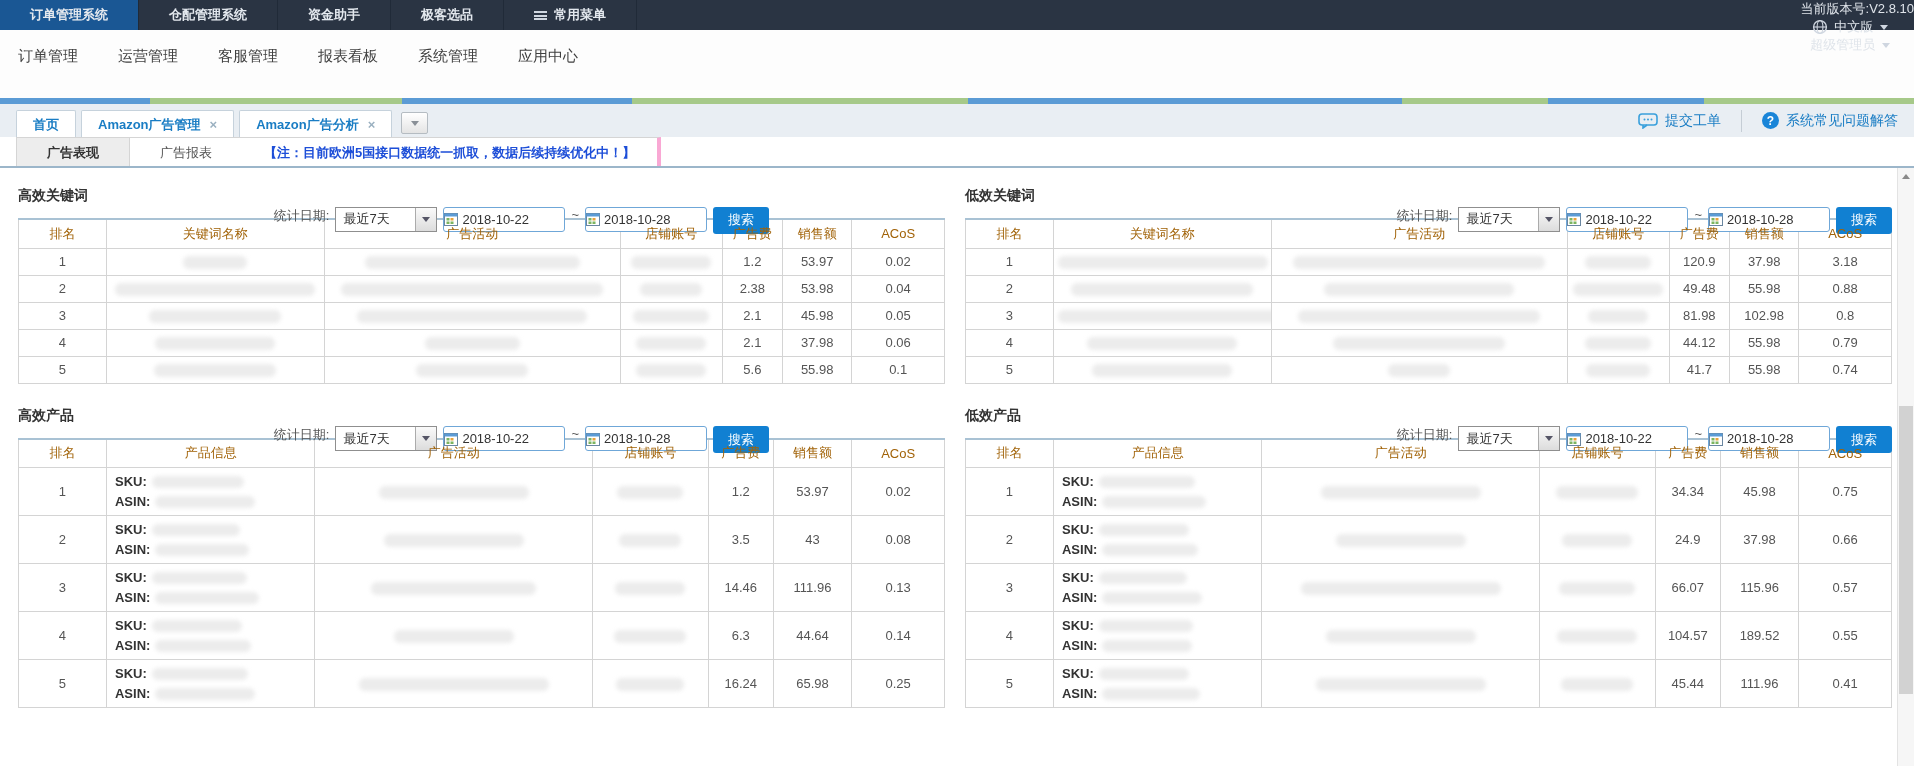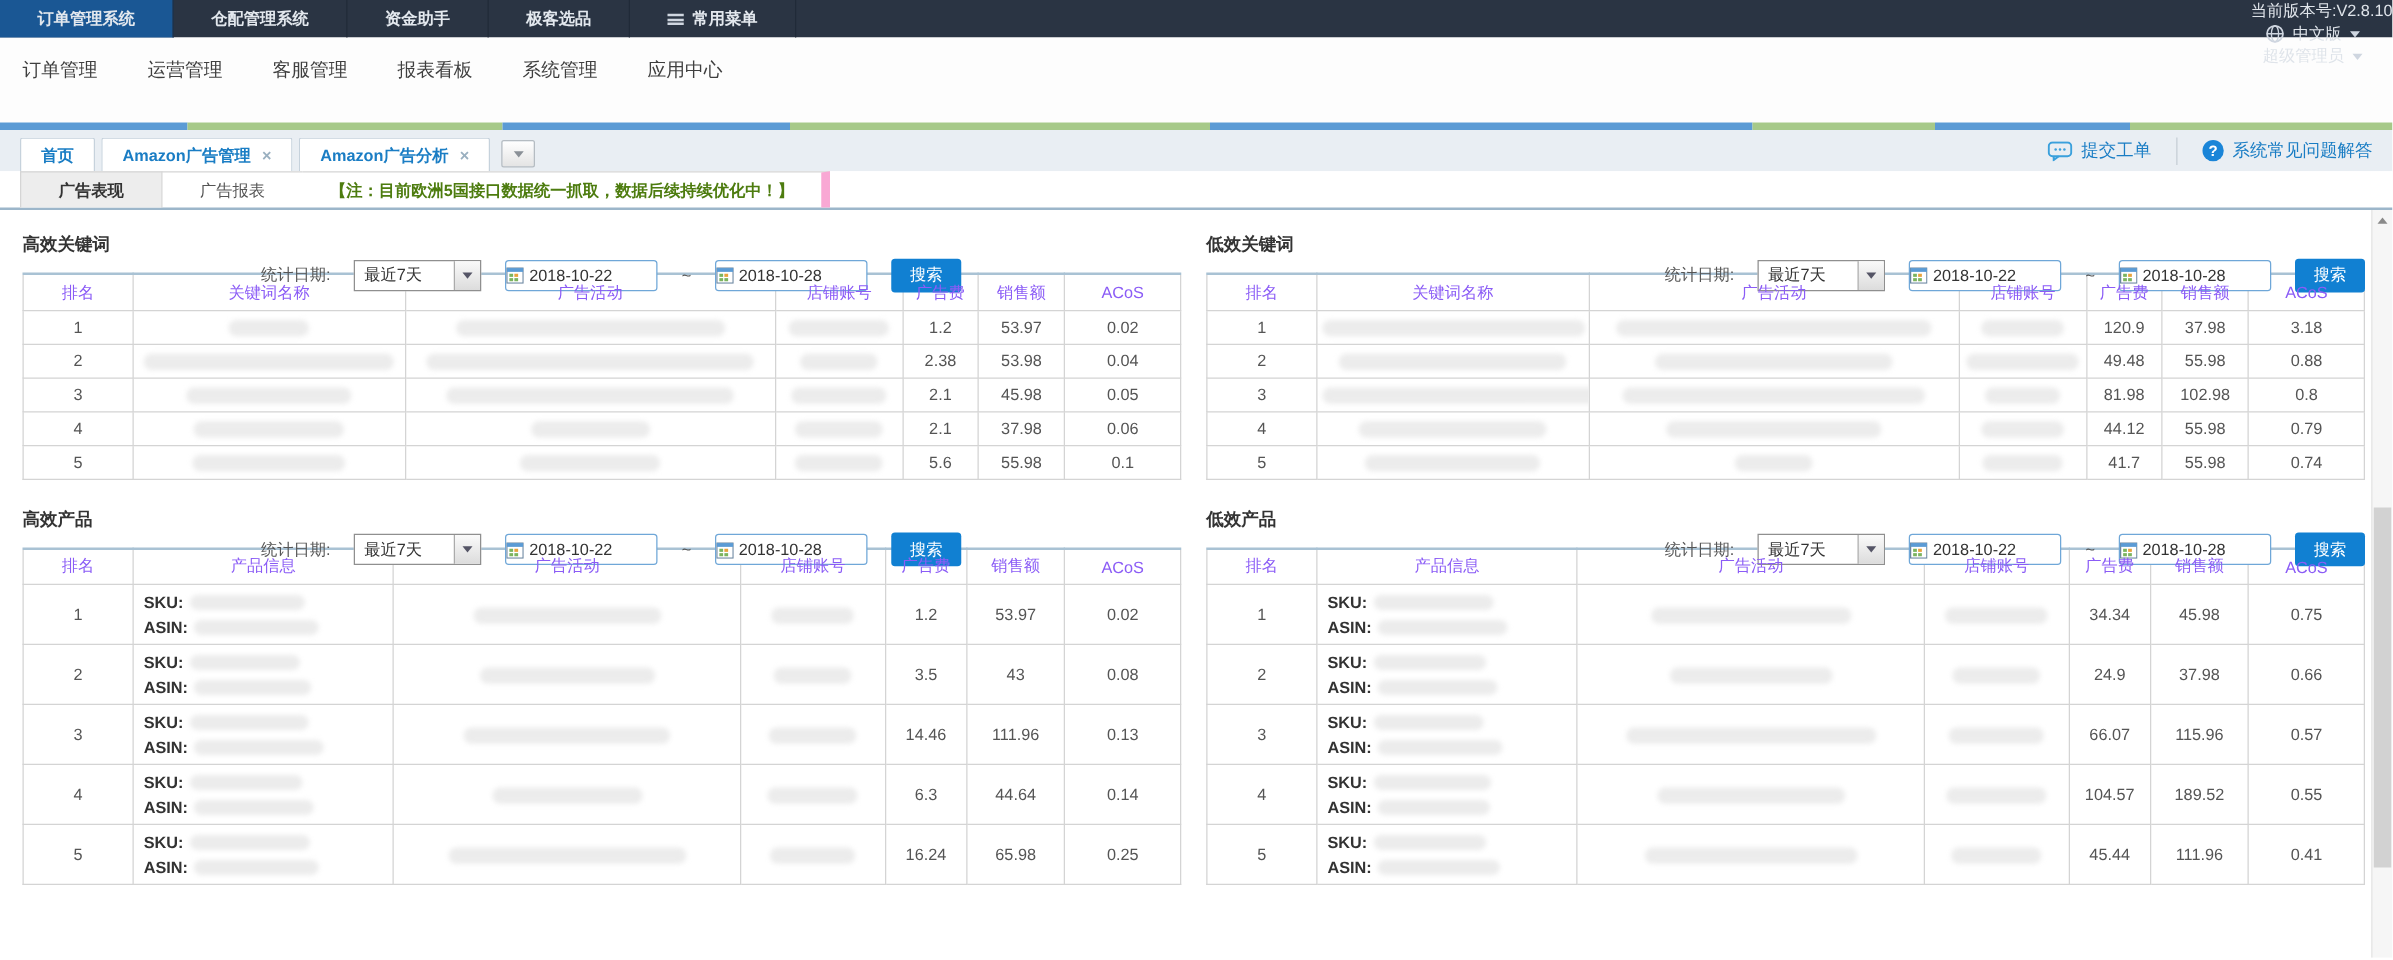--- a/index.html
+++ b/index.html
@@ -45,46 +45,46 @@
   .qmark { width:17px; height:17px; border-radius:50%; background:#1a85d8; color:#fff; font-size:12px;
     font-weight:bold; display:flex; align-items:center; justify-content:center; }
 
   
   .content { position:relative; height:669px; background:#fff; }
   .subtabs { display:flex; height:31px; border-bottom:2px solid #9cb6ca; margin:0 0 0 0; padding-left:16px; }
   .subtab { padding:0 30px; line-height:29px; border:1px solid #d5d5d5; border-bottom:none; border-right:none;
     font-size:13px; color:#555; cursor:pointer; }
   .subtab.active { background:#ededed; font-weight:bold; color:#333; }
   .subtab:last-of-type { border-right:1px solid #d5d5d5; }
-  .notice { line-height:29px; border-right:7px solid #f9a8d4; border-top:1px solid #d5d5d5;
-    padding:0 22px; color:#4d7c0f; font-size:13px; font-weight:bold; }
+  .notice { line-height:29px; border-right:4px solid #f9a8d4; border-top:1px solid #d5d5d5;
+    padding:0 22px; color:#1d4ed8; font-size:13px; font-weight:bold; }
 
   .scroll-region { position:relative; height:598px; padding:6px 22px 0 18px; }
   .panels-grid { display:grid; grid-template-columns:1fr 1fr; column-gap:20px; }
 
   .panel-head { display:flex; align-items:center; height:44px; }
   .panel-title { font-weight:bold; font-size:14px; color:#333; }
-  .filters { margin-left:auto; display:flex; align-items:center; gap:19px; font-size:13px; color:#555;margin-top:48px; }
+  .filters { margin-left:auto; display:flex; align-items:flex-start; gap:6px; font-size:13px; color:#555;margin-top:48px; }
   .panel-left .filters { margin-right:176px; }
 
   .select { width:102px; height:25px; border:1px solid #8f8f8f; background:#fff; display:flex;
     align-items:center; padding-left:7px; color:#333; cursor:pointer; }
   .sel-btn { margin-left:auto; width:21px; height:100%; border-left:1px solid #ababab;
     background:linear-gradient(#fafafa,#dcdcdc); display:flex; align-items:center; justify-content:center; }
   .sel-btn i { width:0; height:0; border-left:4px solid transparent; border-right:4px solid transparent; border-top:5px solid #556; }
   .datebox { width:122px; height:25px; border:1px solid #6fa7d8; border-radius:3px; background:#fff;
     display:flex; align-items:center; gap:4px; padding-left:0; color:#333; cursor:text; }
   .tilde { color:#555; }
   .search-btn { height:27px; padding:0 15px; background:#1180d2; color:#fff; border:none; border-radius:3px;
     font-size:13px; cursor:pointer; font-family:inherit; }
 
   table { width:100%; border-collapse:collapse; table-layout:fixed; font-size:13px; color:#555;
     border-top:2px solid #a9c2d4; }
   th, td { border:1px solid #d4d4d4; text-align:center; padding:2px 4px; overflow:hidden; }
-  thead th { font-weight:normal; color:#8b5cf6; height:29px; background:#fff; }
+  thead th { font-weight:normal; color:#a16207; height:29px; background:#fff; }
   table.kw tbody tr { height:27px; }
   table.prod tbody tr { height:48px; }
   .panel { margin-bottom:10px; }
 
   .blob { display:inline-block; height:13px; border-radius:6px; background:#ececec; filter:blur(2px); vertical-align:middle; }
   .prod-cell { text-align:left; padding-left:8px; }
   .pline { display:flex; align-items:center; gap:5px; line-height:20px; }
   .plbl { font-weight:bold; color:#333; }
   .pline .blob { height:12px; }
 

